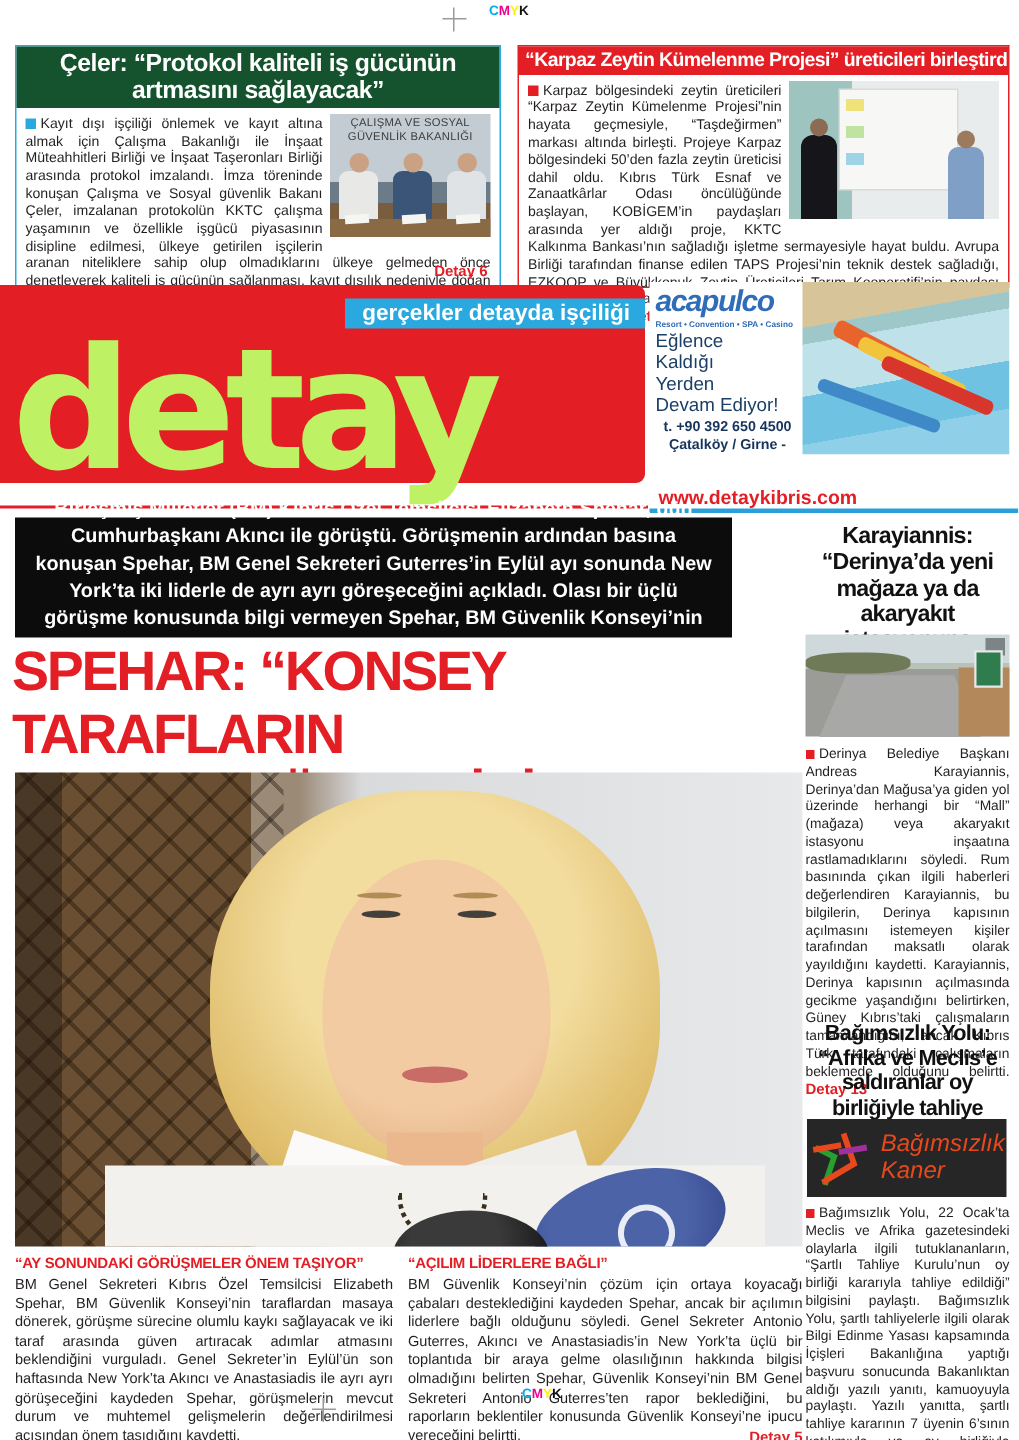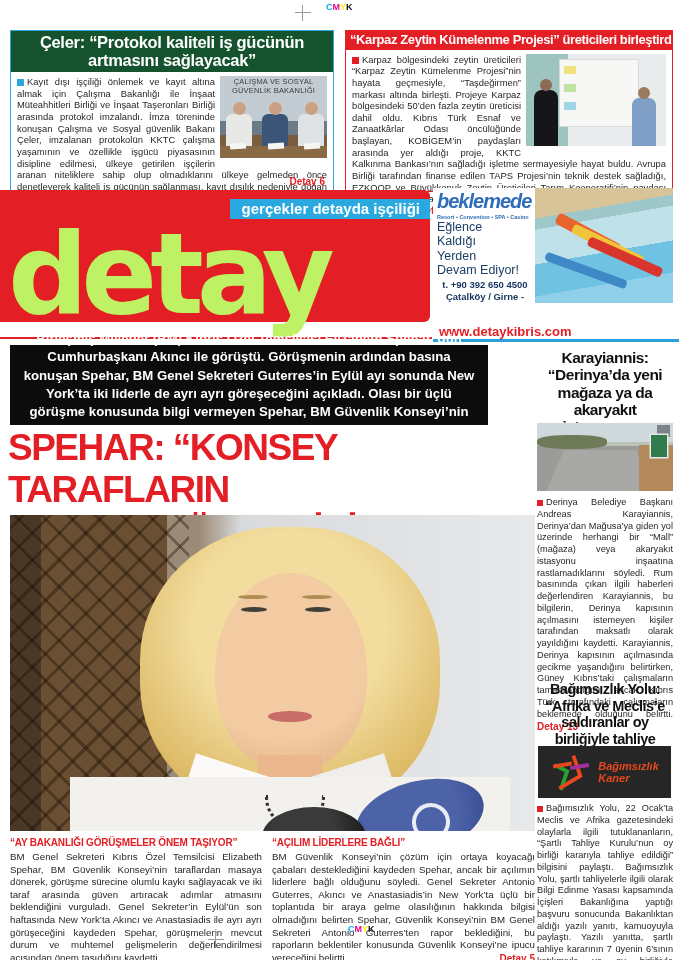--- a/index.html
+++ b/index.html
@@ -130,21 +130,21 @@
   .road-panel{position:absolute;right:3px;top:2px;width:13px;height:12px;background:#7c8488;}
   .trees{position:absolute;left:0;top:12px;width:70px;height:14px;border-radius:40%;background:#6f7a58;}
   .rc-body{position:absolute;left:537px;width:136px;font-size:9.2px;line-height:1.28;text-align:justify;}
   .rc1-body{top:497px;}
   .rc2-body{top:803px;}
   .rc-body .bullet{width:6px;height:6px;}
 
   
   .byo-box{position:absolute;left:538px;top:746px;width:133px;height:52px;background:#262626;
     display:flex;align-items:center;justify-content:center;gap:6px;}
-  .byo-text{color:#e8481c;font-weight:bold;font-style:italic;font-size:11px;line-height:1.1;}
+  .byo-text{color:#e8481c;font-weight:normal;font-style:italic;font-size:16px;line-height:1.1;}
 </style>
 </head>
 <body>
 
 <div class="page">
 
   <div class="reg" style="left:295px;top:5px;"></div>
   <div class="cmyk" style="left:326px;top:2px;">
     <span class="c-c">C</span><span class="c-m">M</span><span class="c-y">Y</span><span class="c-k">K</span>
   </div>
@@ -184,21 +184,21 @@
   </div>
 
   <div class="mast">
     <div class="tagline">gerçekler detayda işçiliği</div>
     <div class="logo">detay</div>
   </div>
   <div class="rule-red"></div>
 
   <div class="ad">
     <div class="ad-left">
-      <div class="ad-brand">beklemede</div>
+      <div class="ad-brand">acapulco</div>
       <div class="ad-sub">Resort • Convention • SPA • Casino</div>
       <div class="ad-line">Eğlence</div>
       <div class="ad-line">Kaldığı</div>
       <div class="ad-line">Yerden</div>
       <div class="ad-line">Devam Ediyor!</div>
       <div class="ad-phone">t. +90 392 650 4500</div>
       <div class="ad-loc">Çatalköy / Girne - KKTC</div>
     </div>
     <div class="ad-img">
       <div class="slide" style="left:18px;top:40px;width:70px;height:12px;background:#e8642c;transform:rotate(28deg);"></div>
@@ -232,21 +232,21 @@
     <div class="lapelL"></div>
     <div class="lapelR"></div>
     <div class="blazer"></div>
     <div class="necklace"></div>
     <div class="mic-blue"></div>
     <div class="mic-logo"></div>
     <div class="mic-black"></div>
   </div>
 
   <div class="bcol bcol1">
-    <div class="subhead">“AY BAKANLIĞI GÖRÜŞMELER ÖNEM TAŞIYOR”</div>
+    <div class="subhead">“AY SONUNDAKİ GÖRÜŞMELER ÖNEM TAŞIYOR”</div>
     <span>BM Genel Sekreteri Kıbrıs Özel Temsilcisi Elizabeth Spehar, BM Güvenlik Konseyi’nin taraflardan masaya dönerek, görüşme sürecine olumlu kaykı sağlayacak ve iki taraf arasında güven artıracak adımlar atmasını beklendiğini vurguladı. Genel Sekreter’in Eylül’ün son haftasında New York’ta Akıncı ve Anastasiadis ile ayrı ayrı görüşeceğini kaydeden Spehar, görüşmelerin mevcut durum ve muhtemel gelişmelerin değerlendirilmesi açısından önem taşıdığını kaydetti.</span>
   </div>
   <div class="bcol bcol2">
     <div class="subhead">“AÇILIM LİDERLERE BAĞLI”</div>
     <span>BM Güvenlik Konseyi’nin çözüm için ortaya koyacağı çabaları desteklediğini kaydeden Spehar, ancak bir açılımın liderlere bağlı olduğunu söyledi. Genel Sekreter Antonio Guterres, Akıncı ve Anastasiadis’in New York’ta üçlü bir toplantıda bir araya gelme olasılığının hakkında bilgisi olmadığını belirten Spehar, Güvenlik Konseyi’nin BM Genel Sekreteri Antonio Guterres’ten rapor beklediğini, bu raporların beklentiler konusunda Güvenlik Konseyi’ne ipucu vereceğini belirtti.</span>
     <span class="pgref" style="float:right;">Detay 5</span>
   </div>
 
   <div class="rc-head rc1-head">Karayiannis: “Derinya’da yeni mağaza ya da akaryakıt istasyonuna rastlamadık”</div>
   <div class="photo-road">

